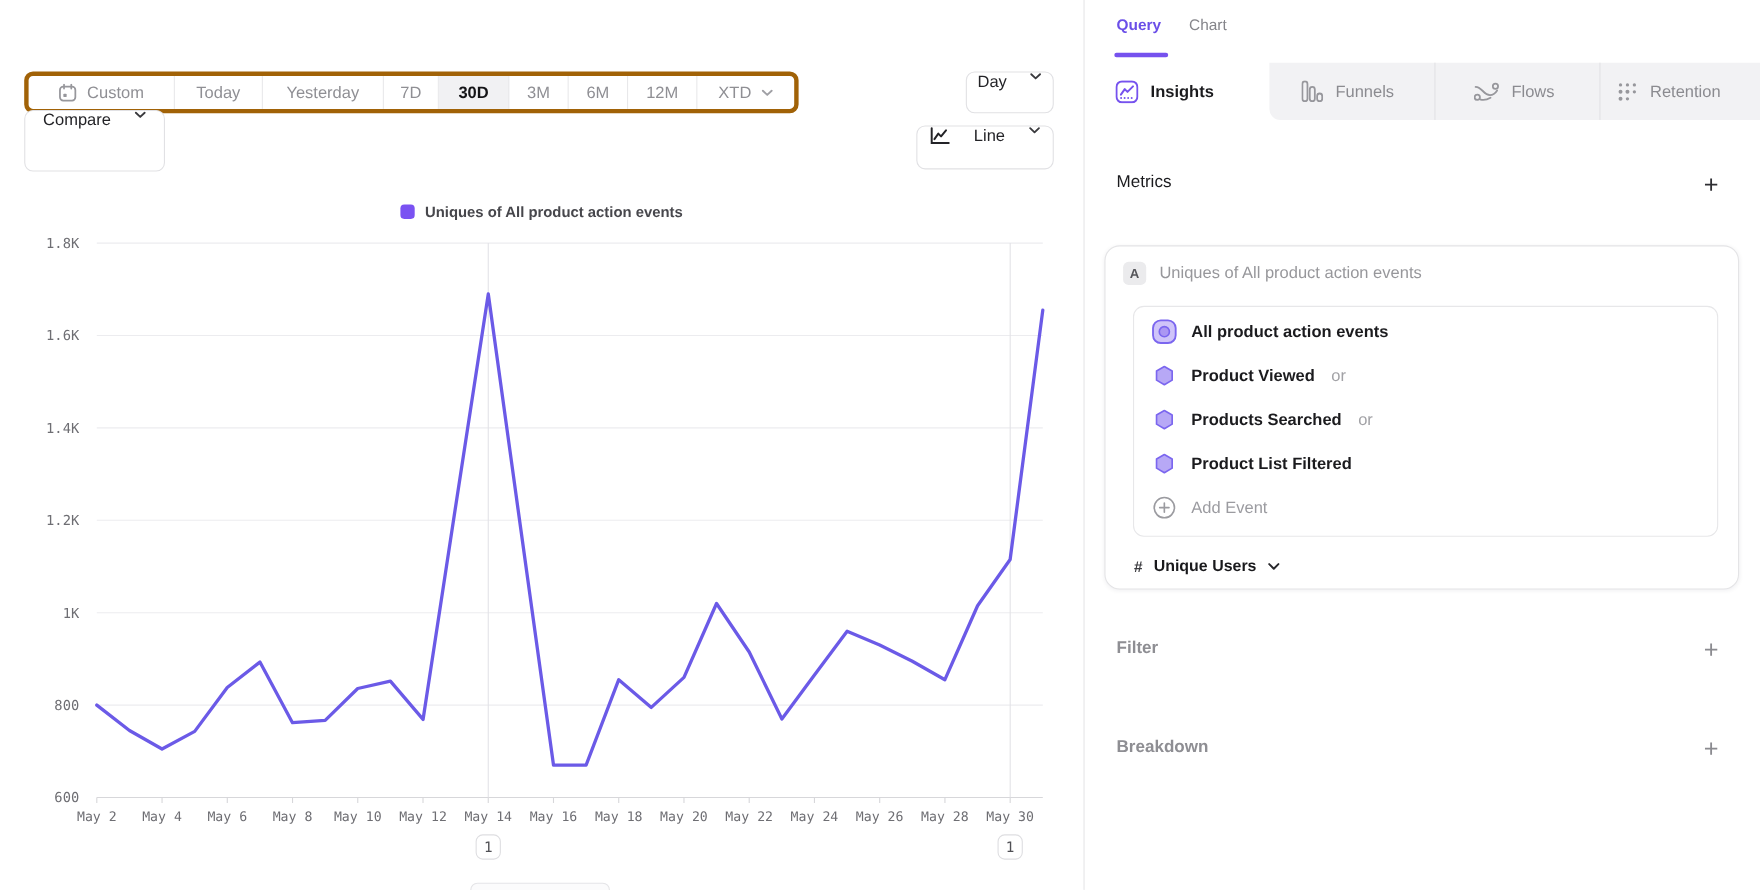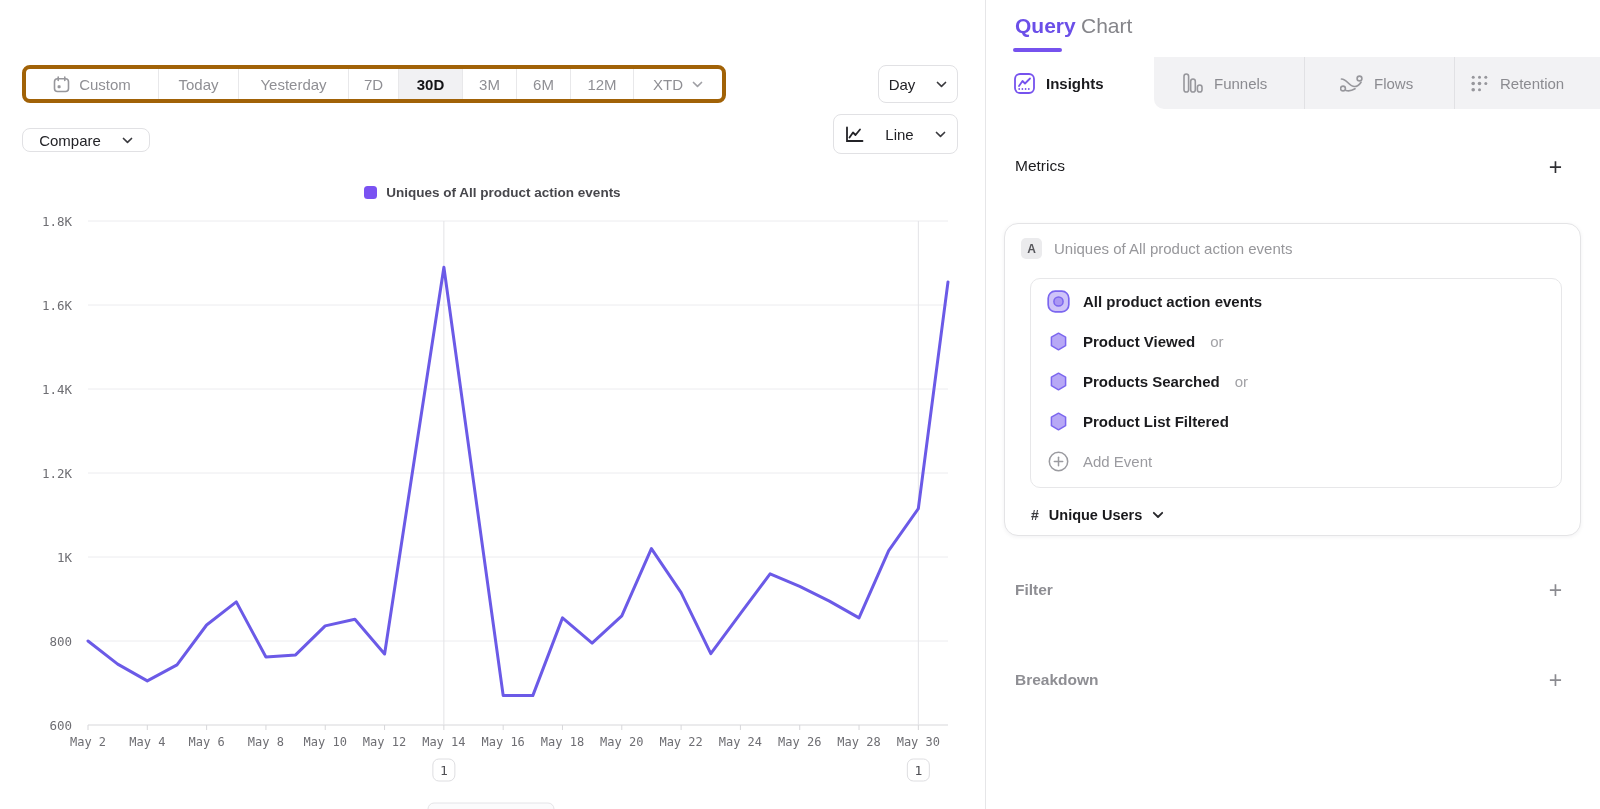--- a/index.html
+++ b/index.html
@@ -5,36 +5,36 @@
   html,body{margin:0;padding:0;background:#fff;}
   #app{position:relative;width:1600px;height:809px;background:#fff;overflow:hidden;
        font-family:"Liberation Sans",sans-serif;color:#1b1b1e;}
   
   .seg{position:absolute;left:22px;top:65px;height:38px;display:flex;border:4px solid #a16207;
        border-radius:8px;background:#fff;overflow:hidden;box-sizing:border-box;}
   .seg-item{display:flex;align-items:center;justify-content:center;gap:9px;font-size:15px;
        color:#8f8f94;border-right:1px solid #e8e8ea;box-sizing:border-box;height:100%;cursor:pointer;}
   .seg-item:last-child{border-right:none;}
   .seg-item.selected{background:#f1f1f3;color:#141417;font-weight:700;text-align:right;}
-  .btn{position:absolute;display:flex;align-items:center;justify-content:center;gap:21px;
+  .btn{position:absolute;display:flex;justify-content:center;gap:21px;
        border:1px solid #e1e1e4;border-radius:8px;background:#fff;font-size:15px;color:#232327;
        font-weight:500;box-sizing:border-box;cursor:pointer;}
   .chev{flex:0 0 auto;}
   
   .legend{position:absolute;top:185px;left:0;width:985px;display:flex;justify-content:center;
        align-items:center;gap:9px;cursor:pointer;}
   .legend-swatch{width:13px;height:13px;border-radius:3.5px;}
   .legend-text{font-size:13.5px;color:#47474c;font-weight:600;}
   #chart-svg{position:absolute;left:0;top:180px;}
   .ytick{font:12.5px "DejaVu Sans Mono",monospace;fill:#6e6e73;}
   .xtick{font:12px "DejaVu Sans Mono",monospace;fill:#6e6e73;}
   .badge-t{font:13px "DejaVu Sans Mono",monospace;fill:#4f4f54;}
   
   .divider{position:absolute;left:985px;top:0;width:1px;height:809px;background:#e6e6e8;}
-  .hdr-tab{position:absolute;top:14px;font-size:21px;cursor:pointer;}
+  .hdr-tab{position:absolute;top:14px;font-size:14px;cursor:pointer;}
   .hdr-tab.q{left:1015px;color:#6b4fe8;font-weight:700;}
   .hdr-tab.c{left:1081px;color:#85858a;font-weight:500;}
   .hdr-underline{position:absolute;left:1013px;top:48px;width:49px;height:4px;border-radius:2px;background:#7652ee;}
   .strip{position:absolute;left:985px;top:57px;width:615px;height:52px;}
   .strip-gray{position:absolute;left:169px;top:0;right:0;height:52px;background:#f2f2f4;
        border-bottom-left-radius:10px;}
   .strip-sep{position:absolute;top:0;width:1px;height:52px;background:#e1e1e4;}
   .rtab{position:absolute;top:0;height:52px;display:flex;align-items:center;gap:11px;cursor:pointer;}
   .rtab .lbl{font-size:15px;color:#8b8b90;font-weight:500;}
   .rtab.active .lbl{color:#1b1b1e;font-weight:700;}
@@ -106,21 +106,21 @@
     </div>
   </div>
 
   <div class="btn" style="left:878px;top:65px;width:80px;height:38px">
     <span>Day</span>
     <svg class="chev" width="11" height="7" viewBox="0 0 11 7" fill="none">
         <polyline points="1.5,1.5 5.5,5.3 9.5,1.5" stroke="#3a3a3e" stroke-width="1.7" stroke-linecap="round" stroke-linejoin="round"></polyline>
       </svg>
   </div>
 
-  <div class="btn" style="left:22px;top:128px;width:128px;height:24px">
+  <div class="btn" style="left:22px;top:100px;width:128px;height:56px">
     <span>Compare</span>
     <svg class="chev" width="11" height="7" viewBox="0 0 11 7" fill="none">
         <polyline points="1.5,1.5 5.5,5.3 9.5,1.5" stroke="#3a3a3e" stroke-width="1.7" stroke-linecap="round" stroke-linejoin="round"></polyline>
       </svg>
   </div>
 
   <div class="btn" style="left:833px;top:114px;width:125px;height:40px">
     <svg width="19" height="17" viewBox="0 0 19 17" fill="none">
       <path d="M2,1.5 V15 H17.5" stroke="#232327" stroke-width="1.8" stroke-linecap="round"></path>
       <polyline points="4.5,11.5 8,6.5 10.5,9 15,3.5" stroke="#232327" stroke-width="1.8" stroke-linecap="round" stroke-linejoin="round"></polyline>

